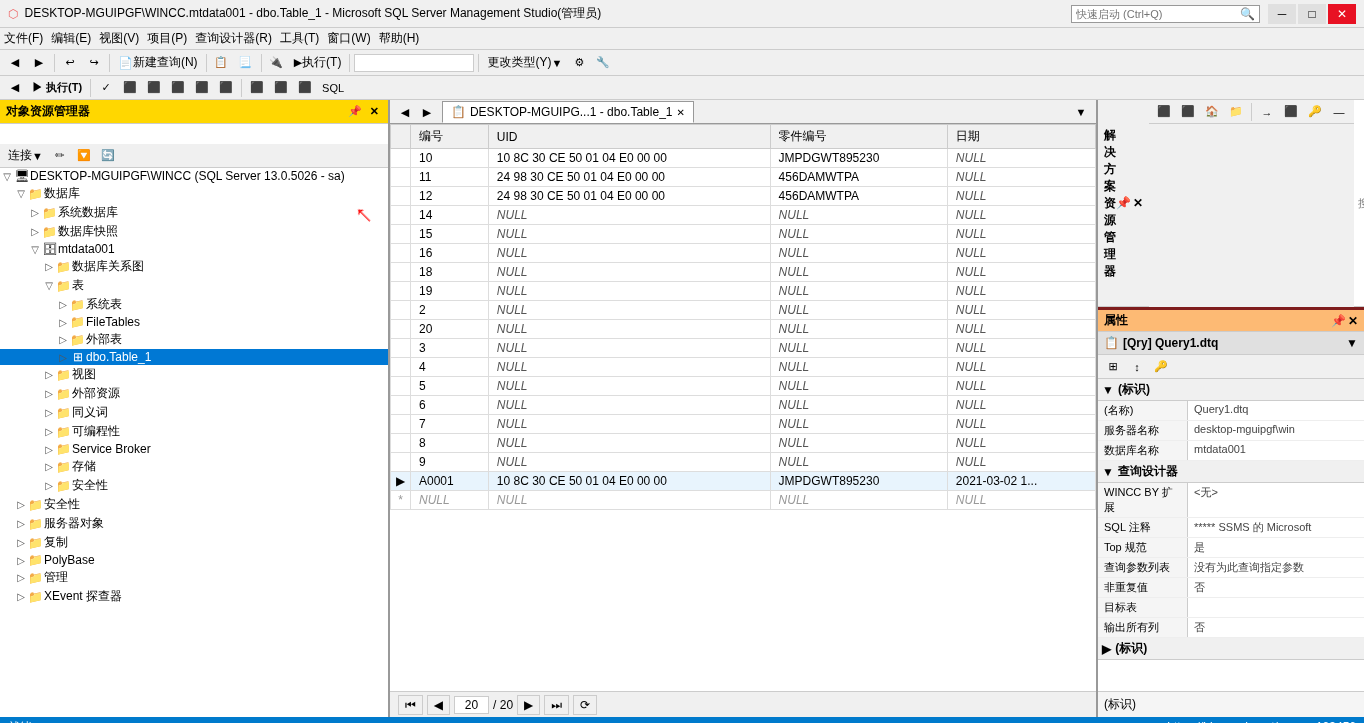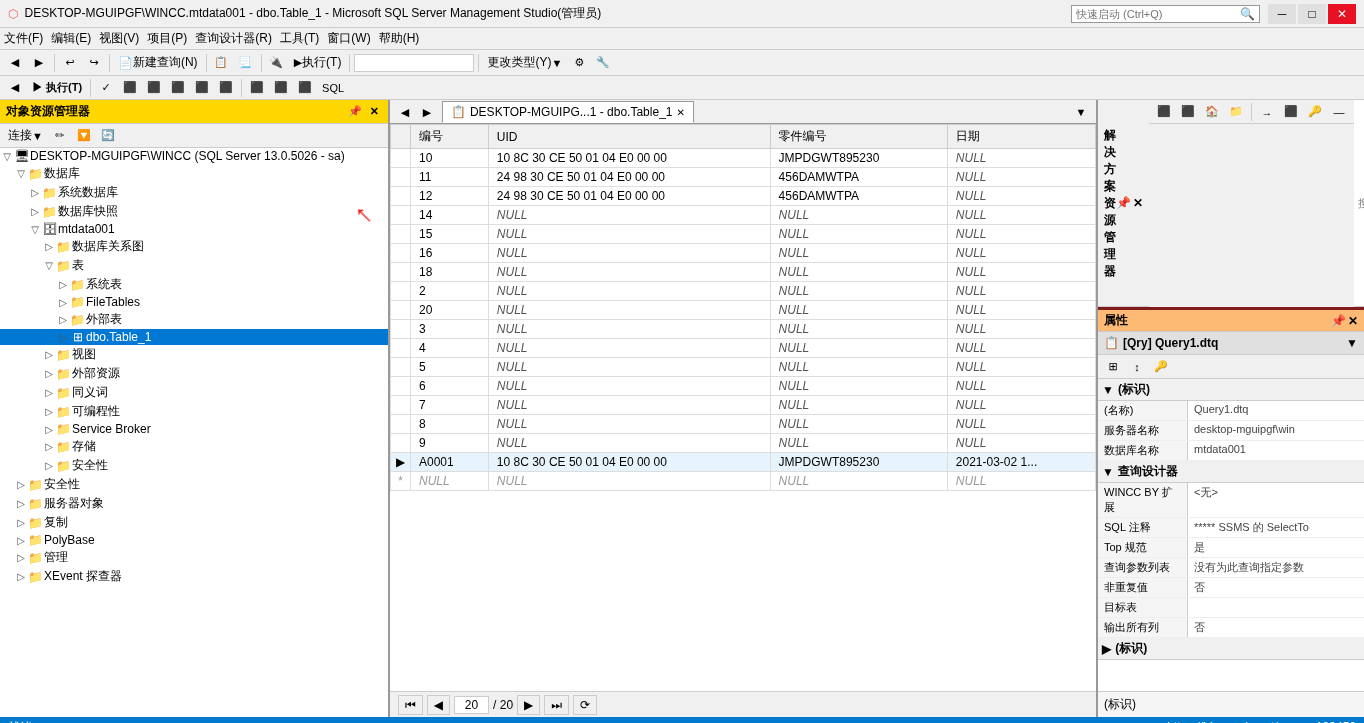--- a/index.html
+++ b/index.html
@@ -102,20 +102,21 @@
     }
     #oe-header .oe-title { font-weight: bold; }
     #oe-header .oe-controls { display: flex; gap: 2px; }
     #oe-header .oe-controls span { cursor: pointer; padding: 0 3px; font-size: 11px; }
     #oe-toolbar {
       background: #f0f0f0;
       height: 24px;
       display: flex; align-items: center;
       padding: 0 4px; gap: 2px;
       border-bottom: 1px solid #ccc;
+      margin-top: 20px;
     }
     #oe-content {
       flex: 1;
       overflow-y: auto;
       overflow-x: auto;
       background: white;
     }
     .tree-item {
       display: flex; align-items: center;
       padding: 1px 0;
@@ -625,20 +626,27 @@
             </tr>
             <tr>
               <td class="row-indicator normal"></td>
               <td class="normal">18</td>
               <td>NULL</td>
               <td>NULL</td>
               <td>NULL</td>
             </tr>
             <tr>
               <td class="row-indicator normal"></td>
+              <td class="normal">19</td>
+              <td>NULL</td>
+              <td>NULL</td>
+              <td>NULL</td>
+            </tr>
+            <tr>
+              <td class="row-indicator normal"></td>
               <td class="normal">2</td>
               <td>NULL</td>
               <td>NULL</td>
               <td>NULL</td>
             </tr>
             <tr>
               <td class="row-indicator normal"></td>
               <td class="normal">20</td>
               <td>NULL</td>
               <td>NULL</td>
@@ -794,21 +802,21 @@
           <div class="prop-section-header">
             <span>▼</span> 
             <span>查询设计器</span>
           </div>
           <div class="prop-row">
             <div class="prop-name">WINCC BY 扩展</div>
             <div class="prop-value">&lt;无&gt;</div>
           </div>
           <div class="prop-row">
             <div class="prop-name">SQL 注释</div>
-            <div class="prop-value">***** SSMS 的 SelectTo</div>
+            <div class="prop-value">***** SSMS 的 Microsoft</div>
           </div>
           <div class="prop-row">
             <div class="prop-name">Top 规范</div>
             <div class="prop-value">是</div>
           </div>
           <div class="prop-row">
             <div class="prop-name">查询参数列表</div>
             <div class="prop-value">没有为此查询指定参数</div>
           </div>
           <div class="prop-row">

